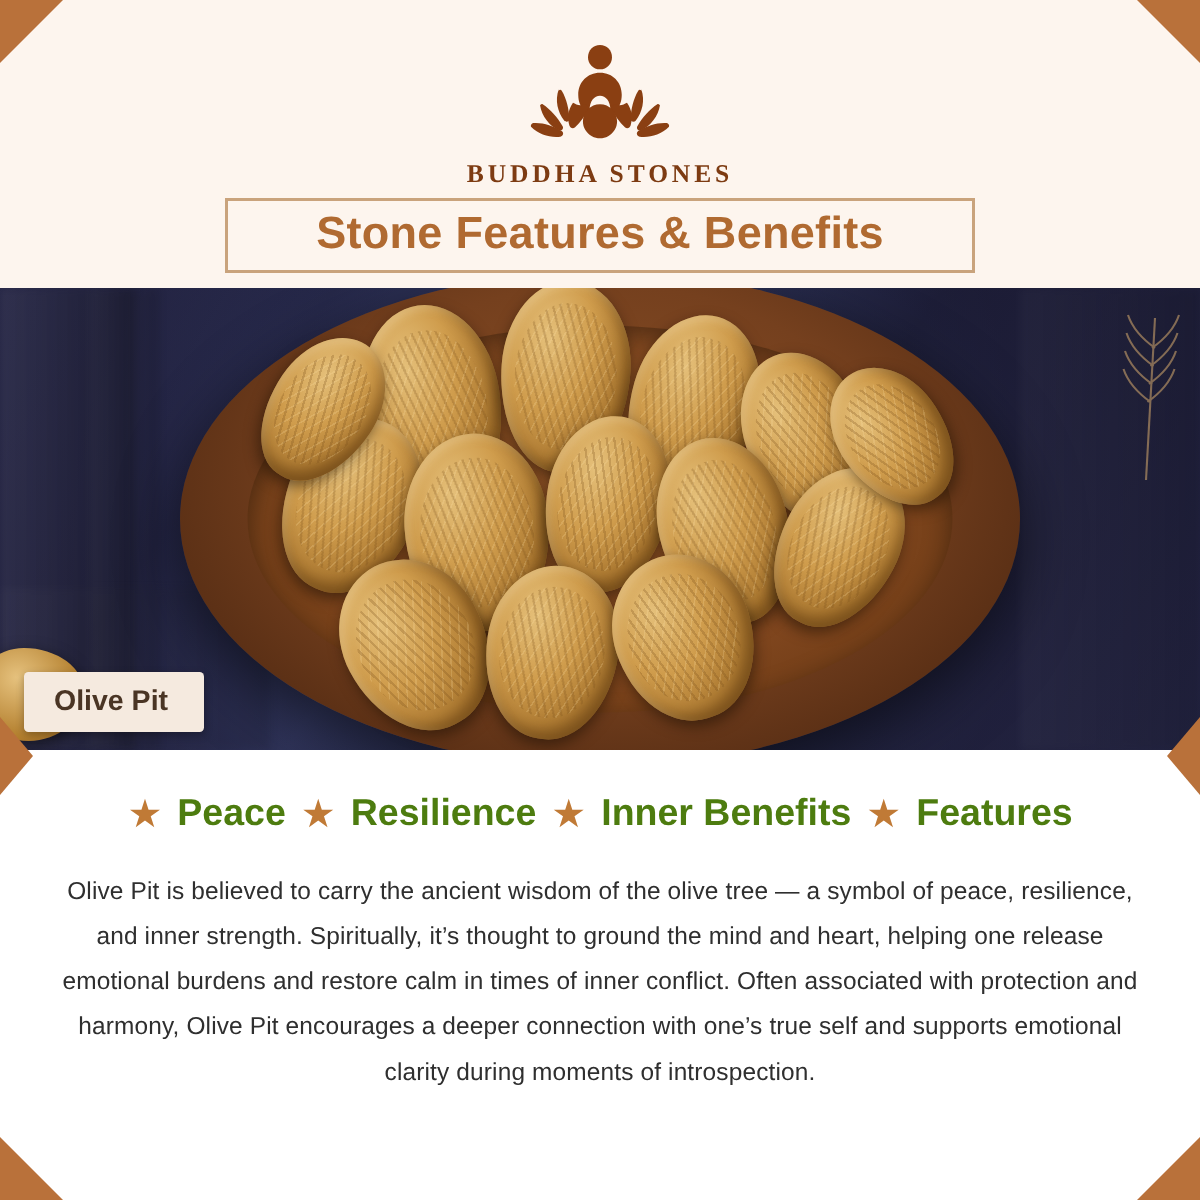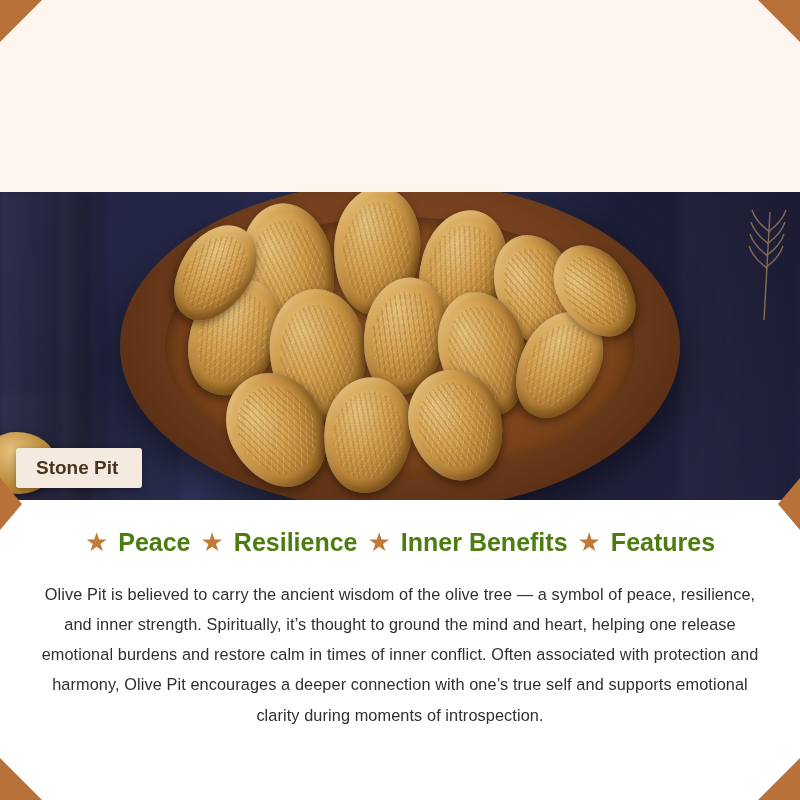--- a/index.html
+++ b/index.html
@@ -241,21 +241,42 @@
 <div class="page">
 
   <div class="corner corner-tl"></div>
   <div class="corner corner-tr"></div>
   <div class="corner corner-bl"></div>
   <div class="corner corner-br"></div>
   <div class="side-notch notch-left"></div>
   <div class="side-notch notch-right"></div>
 
   <div class="header">
-
+    <div class="logo-wrap">
+      <svg class="logo-mark" viewBox="0 0 120 78">
+        <g fill="#8a3f12">
+          <path d="M60 6c4.6 0 8 3.6 8 8.1 0 4.5-3.4 8.1-8 8.1s-8-3.6-8-8.1C52 9.6 55.4 6 60 6z"></path>
+          <path d="M60 24.5c8.5 0 14.5 6.4 14.5 14.6 0 4.6-1.6 8.2-4.2 11.1-1.3 1.4-3.4.6-3.4-1.3 0-5.3-3-9.1-6.9-9.1s-6.9 3.8-6.9 9.1c0 1.9-2.1 2.7-3.4 1.3-2.6-2.9-4.2-6.5-4.2-11.1 0-8.2 6-14.6 14.5-14.6z"></path>
+          <path d="M42 44.5c-3.4 4.6-3.8 10.4-2.4 15.2.5 1.7 2.5 2.3 3.8 1.1 3.6-3.3 6.8-7.4 8.6-12.1.8-2-1.3-3.9-3.2-3-2.5 1.2-4.8-.2-6.8-1.2z"></path>
+          <path d="M78 44.5c3.4 4.6 3.8 10.4 2.4 15.2-.5 1.7-2.5 2.3-3.8 1.1-3.6-3.3-6.8-7.4-8.6-12.1-.8-2 1.3-3.9 3.2-3 2.5 1.2 4.8-.2 6.8-1.2z"></path>
+          <path d="M60 45.5c6.3 0 11.4 5.1 11.4 11.4 0 4.3-2.4 8-6 9.9-3.4 1.8-7.4 1.8-10.8 0-3.6-1.9-6-5.6-6-9.9 0-6.3 5.1-11.4 11.4-11.4z"></path>
+          <path d="M32.5 35.5c-2.7 7.4-.7 15.2 3.6 20.9 1.2 1.6 3.8.6 3.6-1.4-.5-6.4-1.9-13-5.1-18.4-.5-.9-1.8-.9-2.1-.1z"></path>
+          <path d="M87.5 35.5c2.7 7.4.7 15.2-3.6 20.9-1.2 1.6-3.8.6-3.6-1.4.5-6.4 1.9-13 5.1-18.4.5-.9 1.8-.9 2.1-.1z"></path>
+          <path d="M20 46c1.2 7.8 6.4 13.9 12.6 16.9 1.7.8 3.4-1.1 2.5-2.7-3.4-5.9-8-11.2-13.3-14.7-.8-.5-1.9.4-1.8 1.5z"></path>
+          <path d="M100 46c-1.2 7.8-6.4 13.9-12.6 16.9-1.7.8-3.4-1.1-2.5-2.7 3.4-5.9 8-11.2 13.3-14.7.8-.5 1.9.4 1.8 1.5z"></path>
+          <path d="M14 60.5c5.4 5.3 12.8 7.4 19.6 6.6 1.9-.2 2.5-2.7.9-3.7-5.8-3.6-12.4-5.8-18.9-5.4-1.3.1-2 1.7-1.6 2.5z"></path>
+          <path d="M106 60.5c-5.4 5.3-12.8 7.4-19.6 6.6-1.9-.2-2.5-2.7-.9-3.7 5.8-3.6 12.4-5.8 18.9-5.4 1.3.1 2 1.7 1.6 2.5z"></path>
+        </g>
+      </svg>
+      <div class="brand-name">BUDDHA STONES</div>
+    </div>
+
+    <div class="title-band">
+      <div class="title-text">Stone Features &amp; Benefits</div>
+    </div>
   </div>
 
   <div class="hero">
     <div class="hero-bg"></div>
     <div class="fold" style="left:0;top:0;width:90px;height:308px;"></div>
     <div class="fold" style="left:60px;top:0;width:46px;height:308px;opacity:.6;"></div>
     <div class="fold" style="left:0;top:200px;width:180px;height:108px;opacity:.5;"></div>
     <div class="fold" style="right:0;top:0;width:120px;height:308px;opacity:.55;"></div>
 
     <svg class="hero-wheat" viewBox="0 0 70 120">
@@ -286,21 +307,21 @@
       <div class="pit" style="width:78px;height:112px;left:400px;top:128px;transform:rotate(28deg);"></div>
       <div class="pit" style="width:94px;height:118px;left:110px;top:190px;transform:rotate(-28deg);"></div>
       <div class="pit" style="width:88px;height:116px;left:204px;top:196px;transform:rotate(8deg);"></div>
       <div class="pit" style="width:92px;height:112px;left:290px;top:188px;transform:rotate(-18deg);"></div>
       <div class="pit" style="width:70px;height:104px;left:60px;top:40px;transform:rotate(34deg);"></div>
       <div class="pit" style="width:70px;height:100px;left:440px;top:60px;transform:rotate(-36deg);"></div>
     </div>
 
     <div class="stone-left"></div>
 
-    <div class="stone-label">Stone Pit</div>
+    <div class="stone-label">Olive Pit</div>
   </div>
 
   <div class="content">
     <div class="benefits">
       <span class="star">★</span>
       <span class="benefit">Peace</span>
       <span class="star">★</span>
       <span class="benefit">Resilience</span>
       <span class="star">★</span>
       <span class="benefit">Inner Benefits</span>

